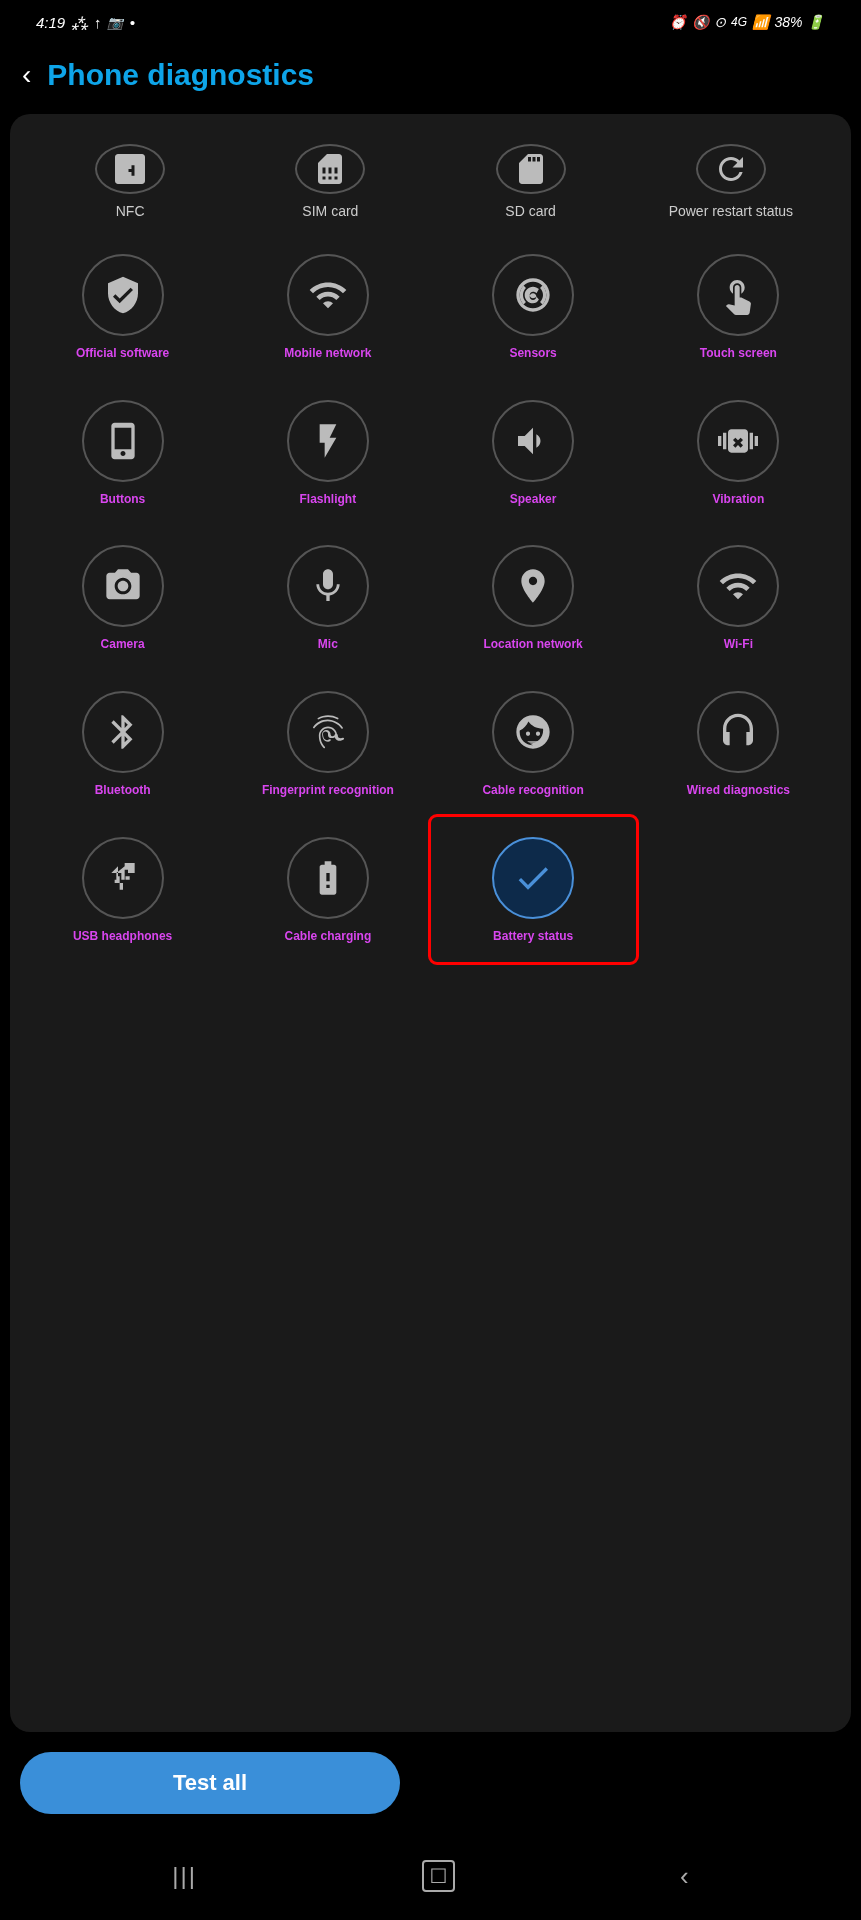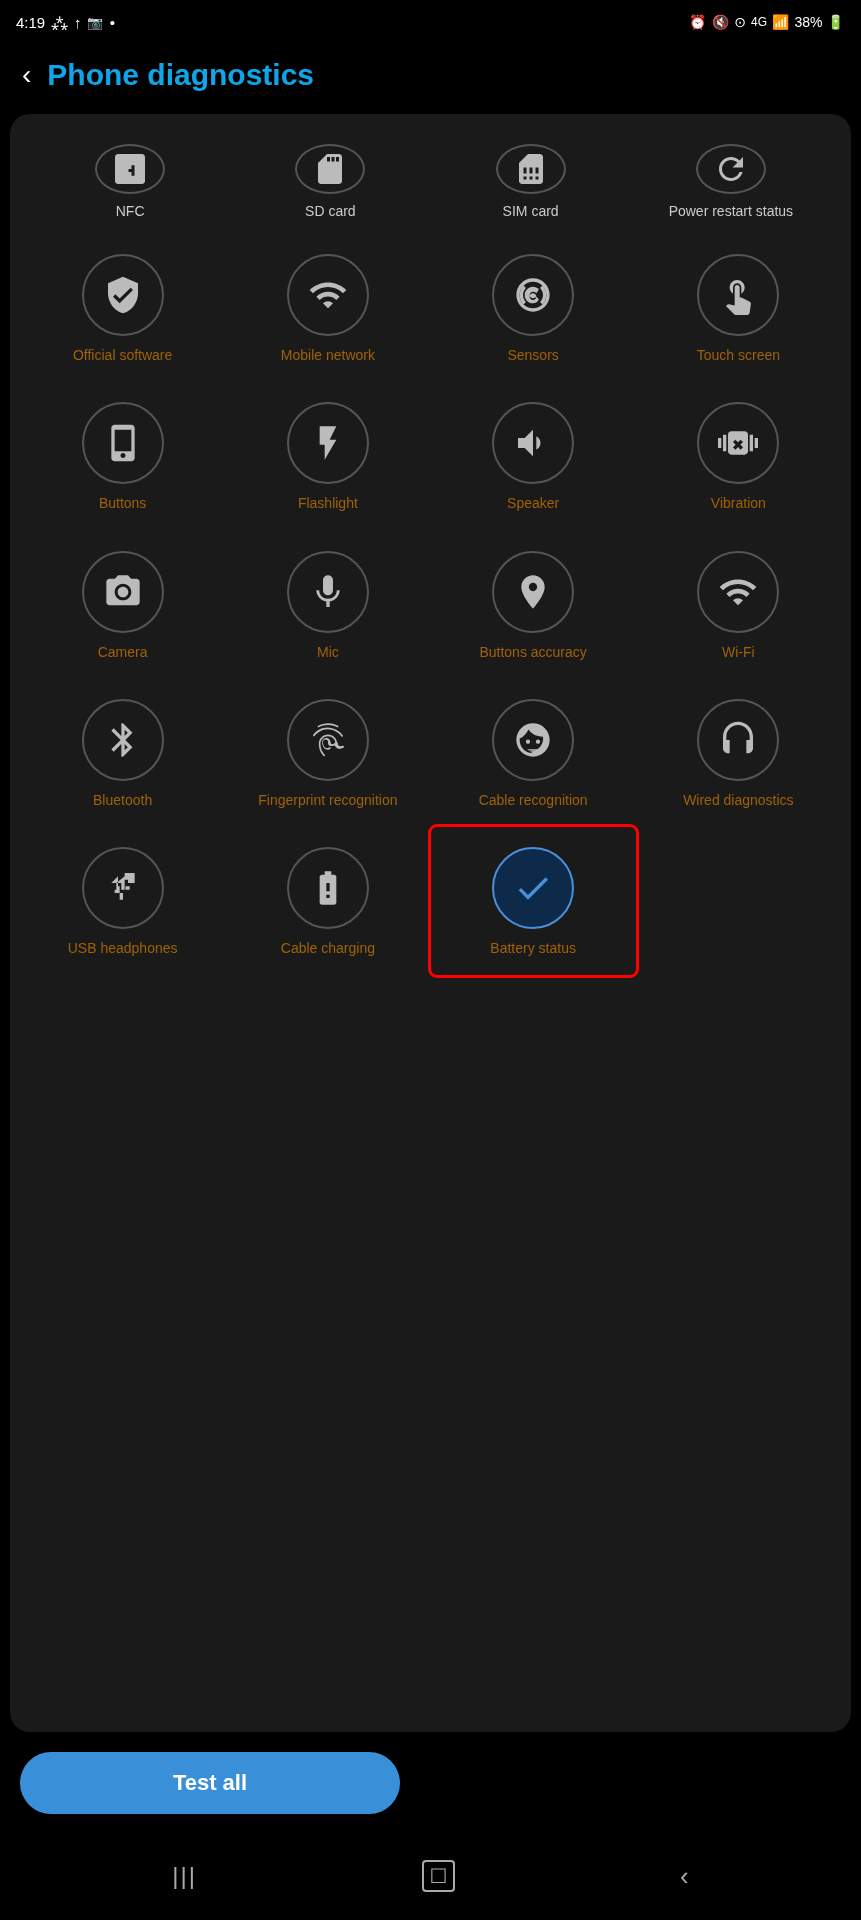--- a/index.html
+++ b/index.html
@@ -13,23 +13,24 @@
       display: flex;
       flex-direction: column;
       overflow-x: hidden;
     }
 
     
     .status-bar {
       display: flex;
       justify-content: space-between;
       align-items: center;
-      padding: 12px 16px 8px;
+      padding: 12px 36px 8px;
       font-size: 15px;
       font-weight: 500;
+      font-style: italic;
     }
     .status-left { display: flex; align-items: center; gap: 6px; }
     .status-right { display: flex; align-items: center; gap: 5px; font-size: 14px; }
 
     
     .header {
       display: flex;
       align-items: center;
       padding: 18px 22px 22px;
       gap: 16px;
@@ -93,24 +94,25 @@
       width: 40px;
       height: 40px;
       fill: #bbb;
     }
 
     .icon-circle.active svg {
       fill: #4a90d9;
     }
 
     .diag-label {
-      font-size: 14px;
-      color: #a16207;
+      font-size: 12px;
+      color: #d946ef;
       text-align: center;
       line-height: 1.3;
+      font-weight: bold;
     }
 
     
     .top-partial-row {
       display: grid;
       grid-template-columns: repeat(4, 1fr);
       gap: 0;
       padding: 10px 10px 0;
     }
 
@@ -223,33 +225,33 @@
         <svg viewBox="0 0 24 24">
           <path d="M20 2H4C2.9 2 2 2.9 2 4v16c0 1.1.9 2 2 2h16c1.1 0 2-.9 2-2V4c0-1.1-.9-2-2-2zm-5 14.5h-2V14h-2v-2h2V9.5h2v8z"></path>
         </svg>
       </div>
       <span class="partial-label">NFC</span>
     </div>
 
     <div class="partial-item">
       <div class="partial-icon">
         <svg viewBox="0 0 24 24">
-          <path d="M18 2h-8L4 8v12c0 1.1.9 2 2 2h12c1.1 0 2-.9 2-2V4c0-1.1-.9-2-2-2zm-6 5h-2V4h2v3zm3 0h-2V4h2v3zm3 0h-2V4h2v3z"></path>
-        </svg>
-      </div>
-      <span class="partial-label">SD card</span>
+          <path d="M19.99 4c0-1.1-.89-2-2-2h-8L4 8v12c0 1.1.9 2 2 2h12c1.1 0 2-.9 2-2V4zM9 19H7v-2h2v2zm4 0h-2v-2h2v2zm4 0h-2v-2h2v2zm-8-4H7v-4h2v4zm4 0h-2v-4h2v4zm4 0h-2v-4h2v4z"></path>
+        </svg>
+      </div>
+      <span class="partial-label">SIM card</span>
     </div>
 
     <div class="partial-item">
       <div class="partial-icon">
         <svg viewBox="0 0 24 24">
-          <path d="M19.99 4c0-1.1-.89-2-2-2h-8L4 8v12c0 1.1.9 2 2 2h12c1.1 0 2-.9 2-2V4zM9 19H7v-2h2v2zm4 0h-2v-2h2v2zm4 0h-2v-2h2v2zm-8-4H7v-4h2v4zm4 0h-2v-4h2v4zm4 0h-2v-4h2v4z"></path>
-        </svg>
-      </div>
-      <span class="partial-label">SIM card</span>
+          <path d="M18 2h-8L4 8v12c0 1.1.9 2 2 2h12c1.1 0 2-.9 2-2V4c0-1.1-.9-2-2-2zm-6 5h-2V4h2v3zm3 0h-2V4h2v3zm3 0h-2V4h2v3z"></path>
+        </svg>
+      </div>
+      <span class="partial-label">SD card</span>
     </div>
 
     <div class="partial-item">
       <div class="partial-icon">
         <svg viewBox="0 0 24 24">
           <path d="M17.65 6.35C16.2 4.9 14.21 4 12 4c-4.42 0-7.99 3.58-7.99 8s3.57 8 7.99 8c3.73 0 6.84-2.55 7.73-6h-2.08c-.82 2.33-3.04 4-5.65 4-3.31 0-6-2.69-6-6s2.69-6 6-6c1.66 0 3.14.69 4.22 1.78L13 11h7V4l-2.35 2.35z"></path>
         </svg>
       </div>
       <span class="partial-label">Power restart status</span>
     </div>
@@ -347,21 +349,21 @@
       </div>
       <span class="diag-label">Mic</span>
     </div>
 
     <div class="diag-item">
       <div class="icon-circle">
         <svg viewBox="0 0 24 24">
           <path d="M12 2C8.13 2 5 5.13 5 9c0 5.25 7 13 7 13s7-7.75 7-13c0-3.87-3.13-7-7-7zm0 9.5c-1.38 0-2.5-1.12-2.5-2.5s1.12-2.5 2.5-2.5 2.5 1.12 2.5 2.5-1.12 2.5-2.5 2.5z"></path>
         </svg>
       </div>
-      <span class="diag-label">Buttons accuracy</span>
+      <span class="diag-label">Location network</span>
     </div>
 
     <div class="diag-item">
       <div class="icon-circle">
         <svg viewBox="0 0 24 24">
           <path d="M1 9l2 2c4.97-4.97 13.03-4.97 18 0l2-2C16.93 2.93 7.08 2.93 1 9zm8 8l3 3 3-3c-1.65-1.66-4.34-1.66-6 0zm-4-4l2 2c2.76-2.76 7.24-2.76 10 0l2-2C15.14 9.14 8.87 9.14 5 13z"></path>
         </svg>
       </div>
       <span class="diag-label">Wi-Fi</span>
     </div>

